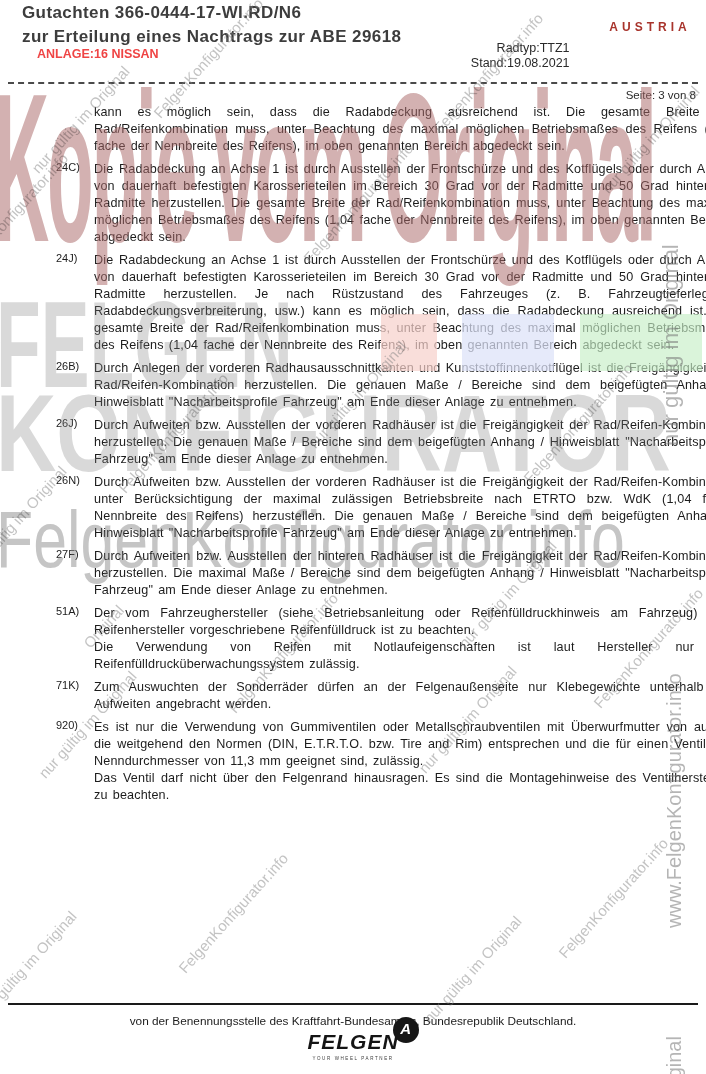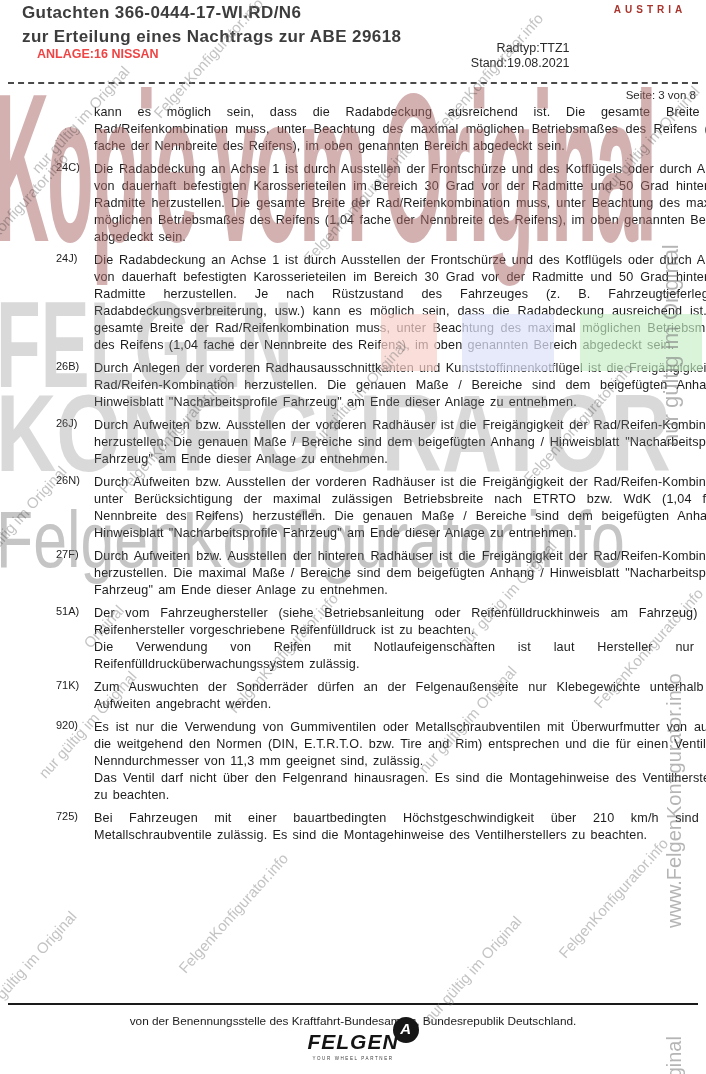--- a/index.html
+++ b/index.html
@@ -15,21 +15,21 @@
   .meta   { position:absolute; top:47px; left:22px; font-size:12.5px; line-height:15px; color:#ef4444; }
   .meta .lbl { display:inline-block; min-width:72px; }
   .meta-row1 { font-weight:bold; }
   .meta2  { position:absolute; top:41px; left:455px; font-size:12.5px; line-height:15px; color:#2a2a2a; }
   .meta2 .lbl { display:inline-block; min-width:52px; }
   .dashline { position:absolute; top:82px; left:8px; right:8px; border-top:2px dashed #4a4a4a; }
   .pageno { position:absolute; top:89px; right:10px; font-size:11.5px; color:#2a2a2a; }
   
   .tuv { position:absolute; top:4px; right:10px; width:92px; text-align:center; z-index:1; }
   .tuv-word { font-size:42px; line-height:40px; font-weight:bold; font-style:italic; color:#8c8c8c; letter-spacing:-2px; }
-  .tuv-austria { font-size:10px; font-weight:bold; color:#a8342c; letter-spacing:4px; margin-top:0px;text-align:center; }
+  .tuv-austria { font-size:12px; font-weight:bold; color:#a8342c; letter-spacing:4px; margin-top:16px;text-align:center; }
   
   .doc-body { position:absolute; top:104px; left:8px; width:682px; z-index:1; }
   .item { position:relative; padding-left:38px; margin-bottom:6px; min-height:17px;margin-left:48px; }
   .item-label { position:absolute; left:0; top:0; font-size:11px; }
   .item-text { font-size:12.6px; line-height:17px; letter-spacing:.15px; word-spacing:1.5px;
                white-space:pre-line; text-align:justify; width:640px; }
   
   .footer { position:absolute; left:8px; right:8px; top:1003px; border-top:2px solid #1a1a1a;
             text-align:center; font-size:11.8px; line-height:14.5px; color:#1c1c1c; z-index:1; padding-top:9px; }
   .alcar { position:relative; display:inline-block; margin-top:3px; }
@@ -120,24 +120,20 @@
     </div>
       <div class="item">
       <span class="item-label">71K)</span>
       <div class="item-text">Zum Auswuchten der Sonderräder dürfen an der Felgenaußenseite nur Klebegewichte unterhalb des Aufweiten angebracht werden.</div>
     </div>
       <div class="item">
       <span class="item-label">920)</span>
       <div class="item-text">Es ist nur die Verwendung von Gummiventilen oder Metallschraubventilen mit Überwurfmutter von außen, die weitgehend den Normen (DIN, E.T.R.T.O. bzw. Tire and Rim) entsprechen und die für einen Ventilloch-Nenndurchmesser von 11,3 mm geeignet sind, zulässig.
 Das Ventil darf nicht über den Felgenrand hinausragen. Es sind die Montagehinweise des Ventilherstellers zu beachten.</div>
     </div>
-      <div class="item">
-      <span class="item-label">725)</span>
-      <div class="item-text">Bei Fahrzeugen mit einer bauartbedingten Höchstgeschwindigkeit über 210 km/h sind nur Metallschraubventile zulässig. Es sind die Montagehinweise des Ventilherstellers zu beachten.</div>
-    </div>
     </div>
 
   <div class="footer">
     <div>von der Benennungsstelle des Kraftfahrt-Bundesamtes, Bundesrepublik Deutschland.</div>
     <div class="alcar">
       <div class="alcar-word">FELGEN</div>
       <div class="alcar-sub">YOUR WHEEL PARTNER</div>
       <div class="alcar-circle">A</div>
     </div>
   </div>

